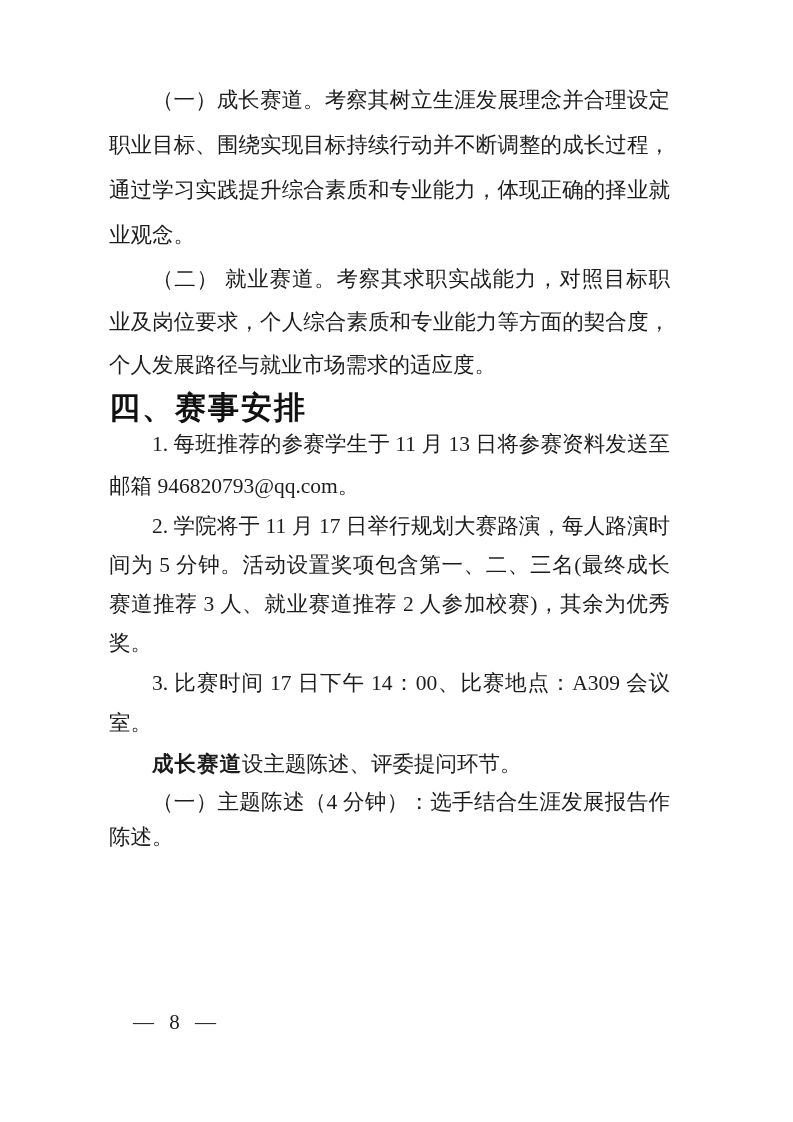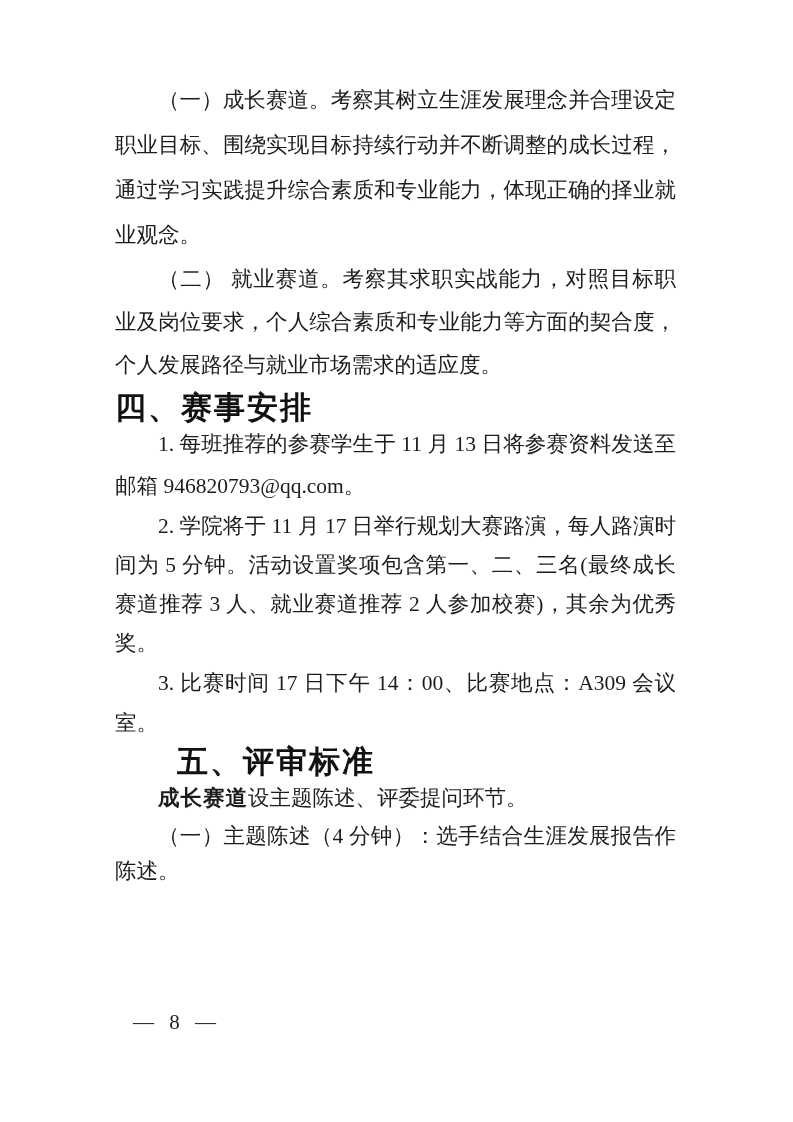--- a/index.html
+++ b/index.html
@@ -11,21 +11,21 @@
     position: relative;
     width: 793px;
     height: 1122px;
     background: #ffffff;
     overflow: hidden;
     font-family: "Liberation Serif", "DejaVu Serif", serif;
     color: #1c1c1c;
   }
   .content {
     position: absolute;
-    left: 115px;
+    left: 109px;
     top: 78px;
     width: 561px;
   }
   p.body {
     margin: 0;
     font-size: 21.5px;
     text-align: justify;
     text-justify: inter-character;
     text-indent: 2em;
     color: #1c1c1c;
@@ -78,21 +78,20 @@
 
     <h2 class="heading h4">四、赛事安排</h2>
 
     <p class="body i1">1. 每班推荐的参赛学生于 11 月 13 日将参赛资料发送至邮箱 946820793@qq.com。</p>
 
     <p class="body i2">2. 学院将于 11 月 17 日举行规划大赛路演，每人路演时间为 5 分钟。活动设置奖项包含第一、二、三名(最终成长赛道推荐 3 人、就业赛道推荐 2 人参加校赛)，其余为优秀奖。</p>
 
     <p class="body i3">3. 比赛时间 17 日下午 14：00、比赛地点：A309 会议室。</p>
 
 
-    <h2 class="heading h5">五、评审标准</h2>
 
     <p class="body lead"><span class="bold-lead">成长赛道</span><span>设主题陈述、评委提问环节。</span></p>
 
     <p class="body c1">（一）主题陈述（4 分钟）：选手结合生涯发展报告作陈述。</p>
 
 
   </div>
 
   <div class="footer">— 8 —</div>
 </div>

